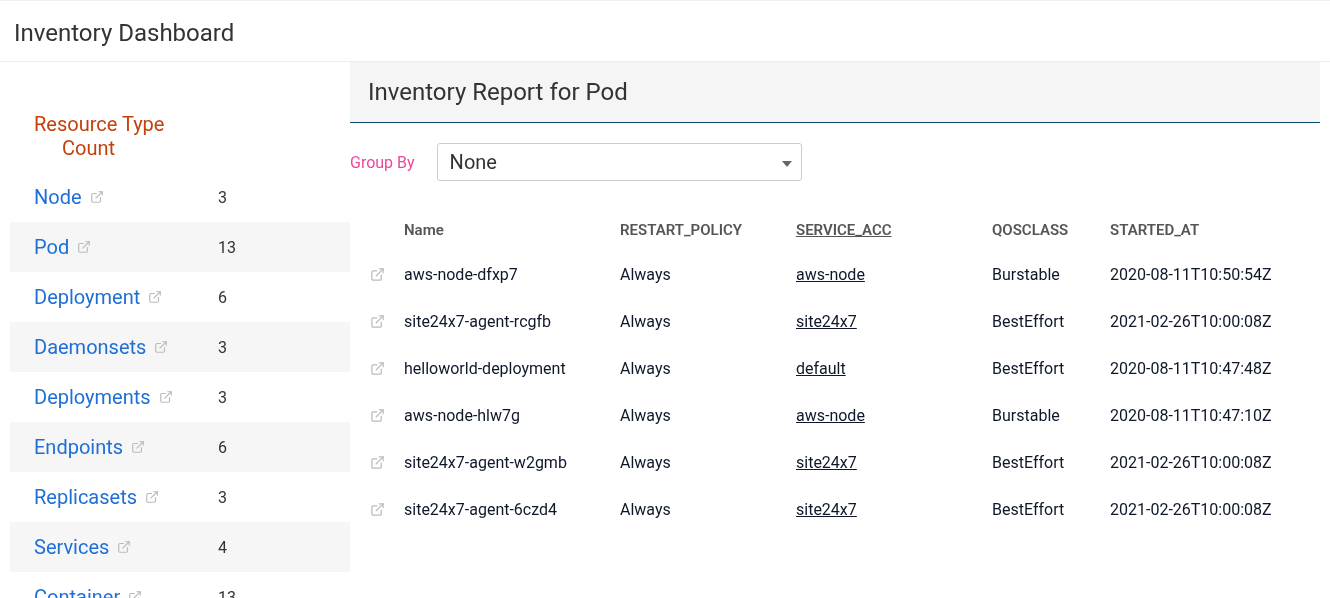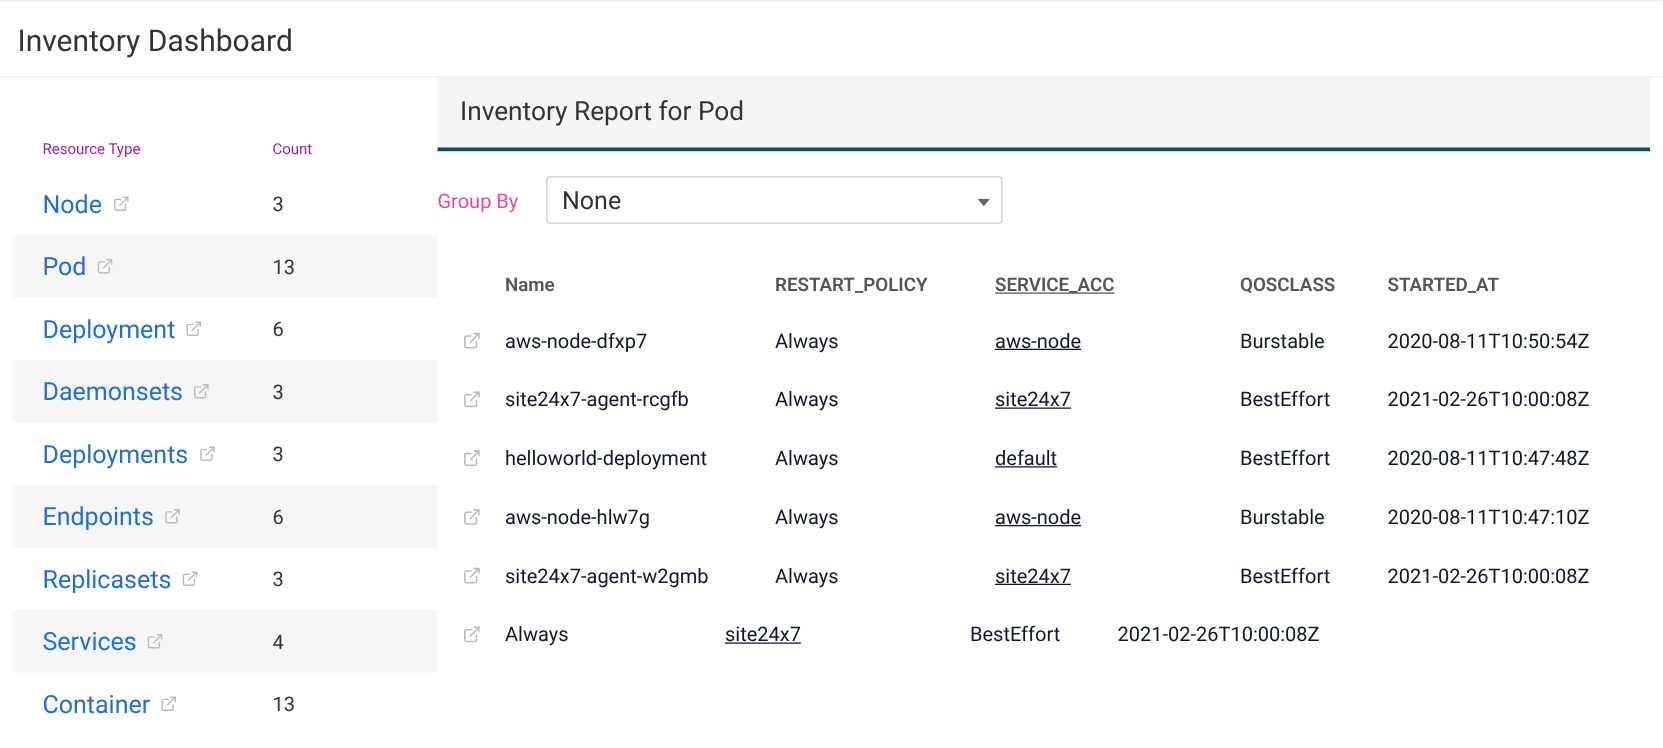--- a/index.html
+++ b/index.html
@@ -26,22 +26,23 @@
       padding: 0 10px;
     }
     .sidebar {
       width: 340px;
       flex-shrink: 0;
       padding-top: 40px;
     }
     .side-header {
       display: flex;
       padding: 10px 12px 12px 24px;
-      font-size: 12px;
-      color: #a21caf;
+      font-size: 20px;
+      color: #c2410c;
+      flex-direction: column;
     }
     .side-header .col-type {
       flex: 1;
     }
     .side-header .col-count {
       width: 120px;
       margin-left: 28px;
     }
     .side-row {
       display: flex;
@@ -74,26 +75,26 @@
     }
     .ext-icon svg {
       width: 14px;
       height: 14px;
     }
     .main {
       flex: 1;
       min-width: 0;
     }
     .report-title {
-      font-size: 21px;
+      font-size: 24px;
       font-weight: 400;
       color: #333;
       padding: 16px 18px;
       background: #f5f5f5;
-      border-bottom: 3px solid #0c4a6e;
+      border-bottom: 1px solid #0c4a6e;
     }
     .controls {
       display: flex;
       align-items: center;
       gap: 22px;
       padding: 20px 0 0 0;
     }
     .group-label {
       font-size: 16px;
       color: #ec4899;
@@ -400,20 +401,21 @@
             <div class="col-started">2021-02-26T10:00:08Z</div>
           </div>
           <div class="table-row">
             <div class="col-icon row-ext-icon">
               <svg viewBox="0 0 24 24" fill="none" stroke="#bbb" stroke-width="2" stroke-linecap="round" stroke-linejoin="round">
                 <path d="M18 13v6a2 2 0 0 1-2 2H5a2 2 0 0 1-2-2V8a2 2 0 0 1 2-2h6"></path>
                 <polyline points="15 3 21 3 21 9"></polyline>
                 <line x1="10" y1="14" x2="21" y2="3"></line>
               </svg>
             </div>
+            <div class="col-name">site24x7-agent-6czd4</div>
             <div class="col-restart">Always</div>
             <div class="col-service">site24x7</div>
             <div class="col-qos">BestEffort</div>
             <div class="col-started">2021-02-26T10:00:08Z</div>
           </div>
         </div>
     </div>
   </div>
 
 </div>

